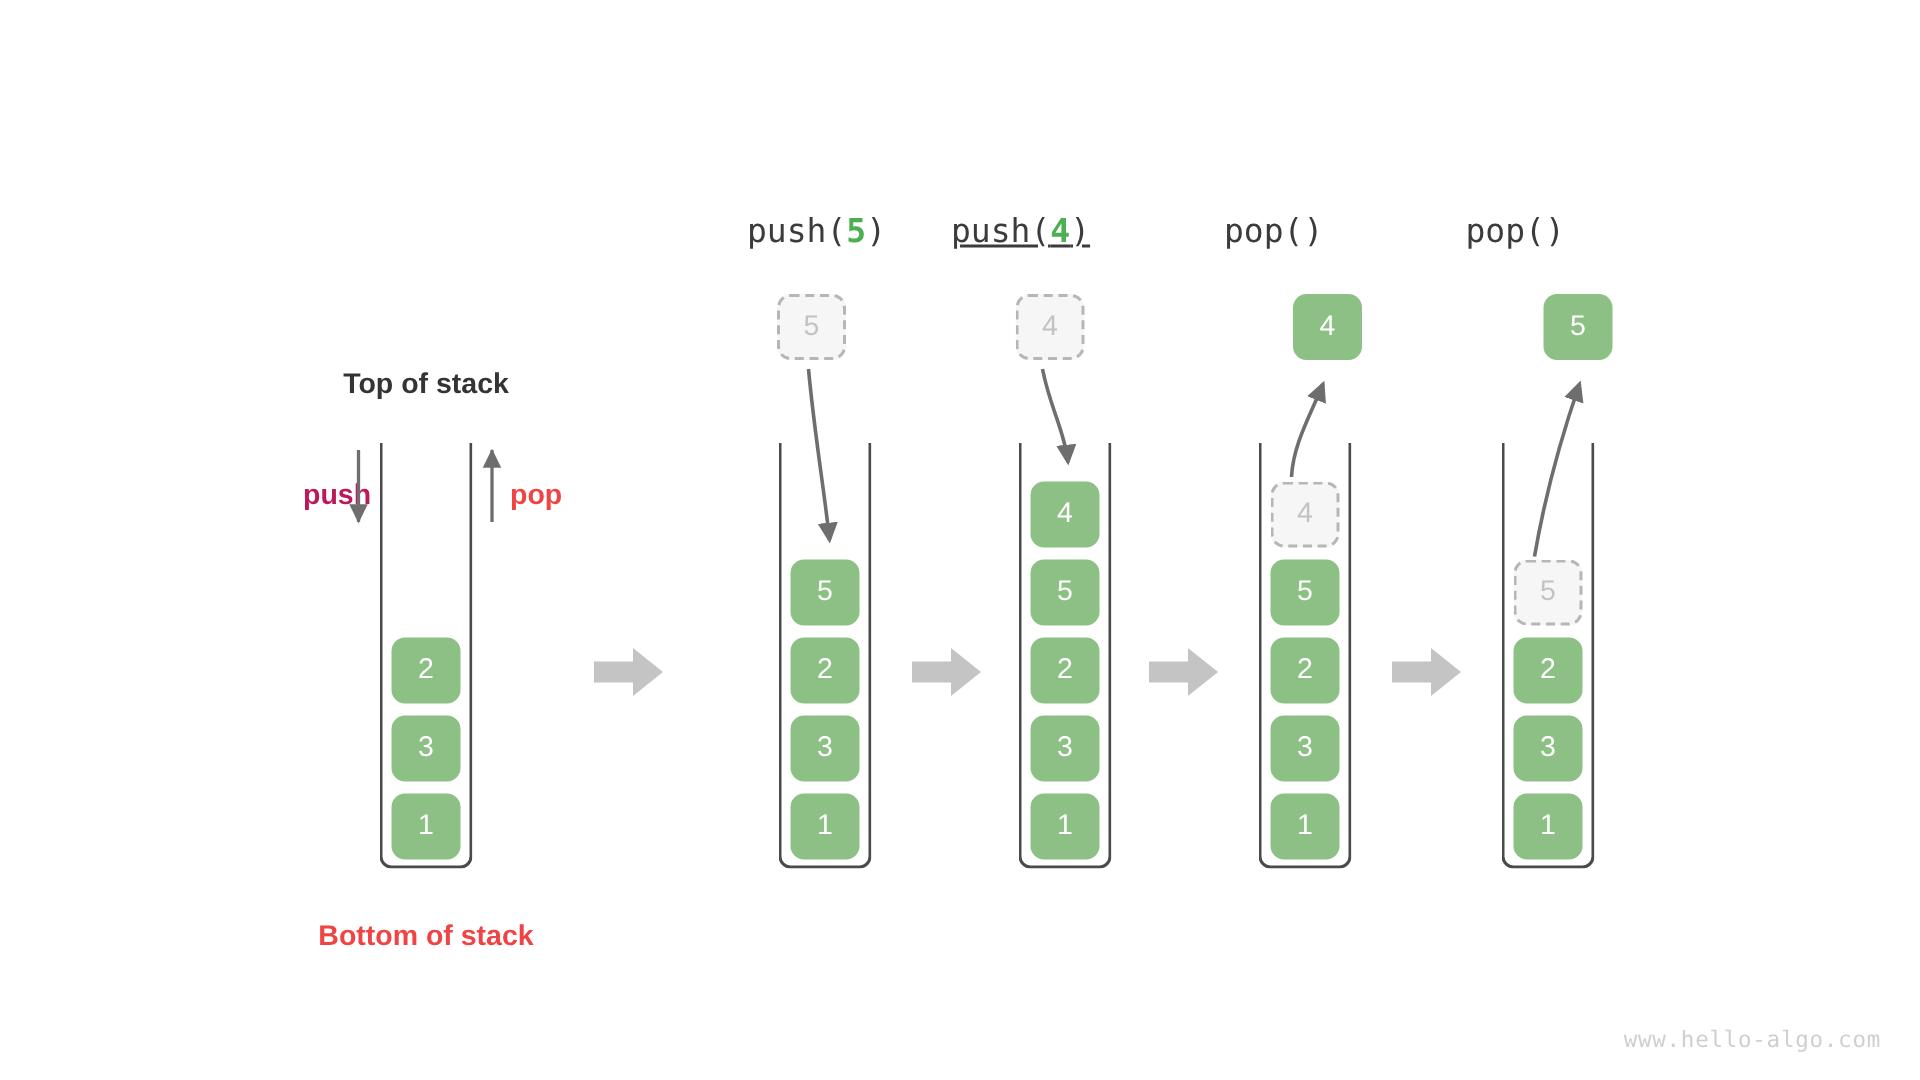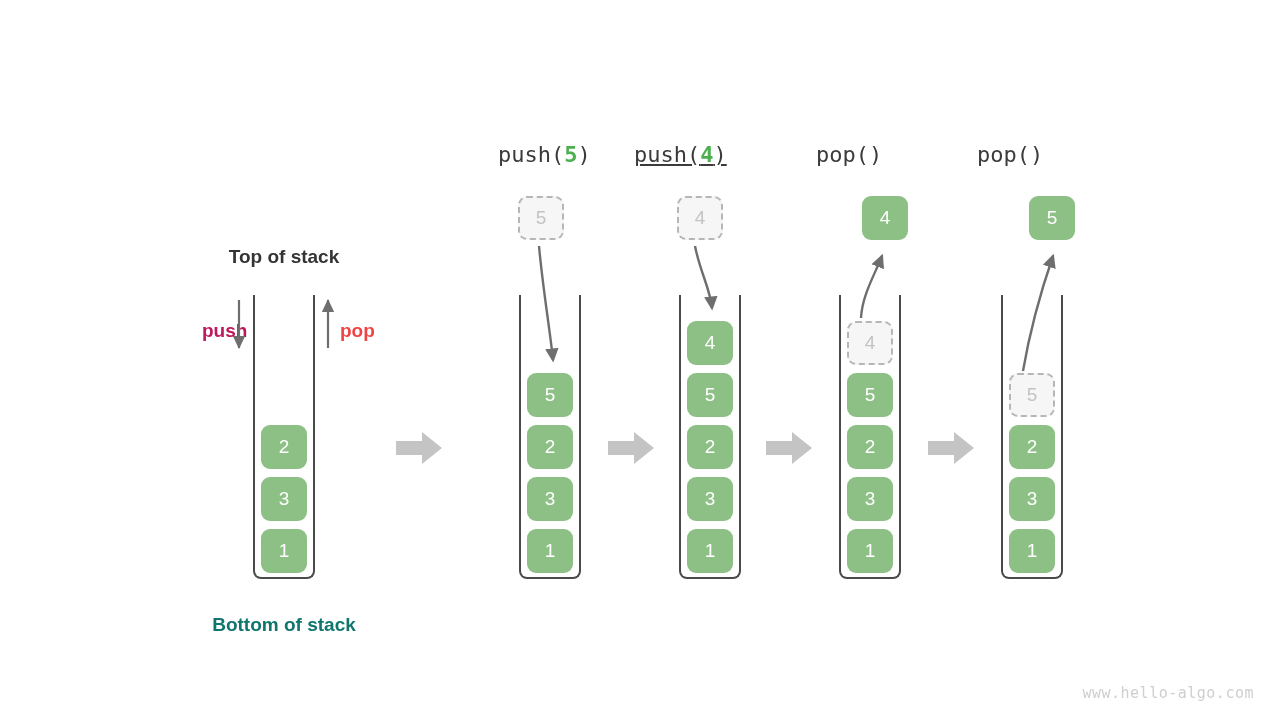--- a/index.html
+++ b/index.html
@@ -40,21 +40,21 @@
     font-weight: bold;
     color: #343434;
   }
   .lbl-bottom {
     position: absolute;
     left: 0; top: 614px;
     width: 568px;
     text-align: center;
     font-size: 19px;
     font-weight: bold;
-    color: #0f766e;
+    color: #ef4444;
   }
   .lbl-push {
     position: absolute;
     left: 168px; top: 320px;
     font-size: 19px;
     font-weight: bold;
     color: #be185d;
     margin-left: 34px;
   }
   .lbl-pop {

